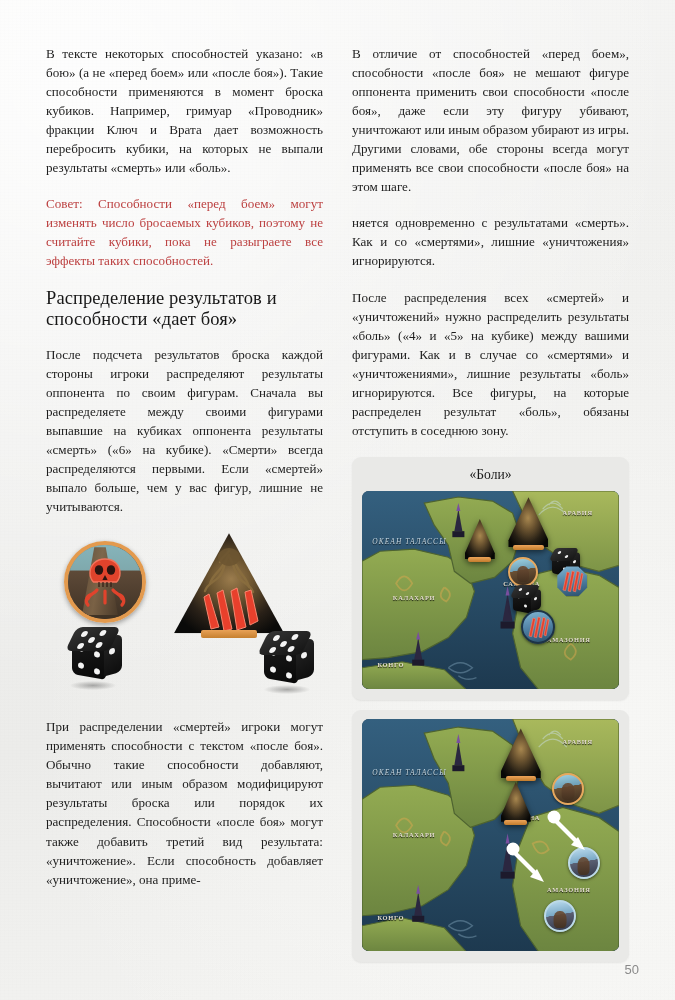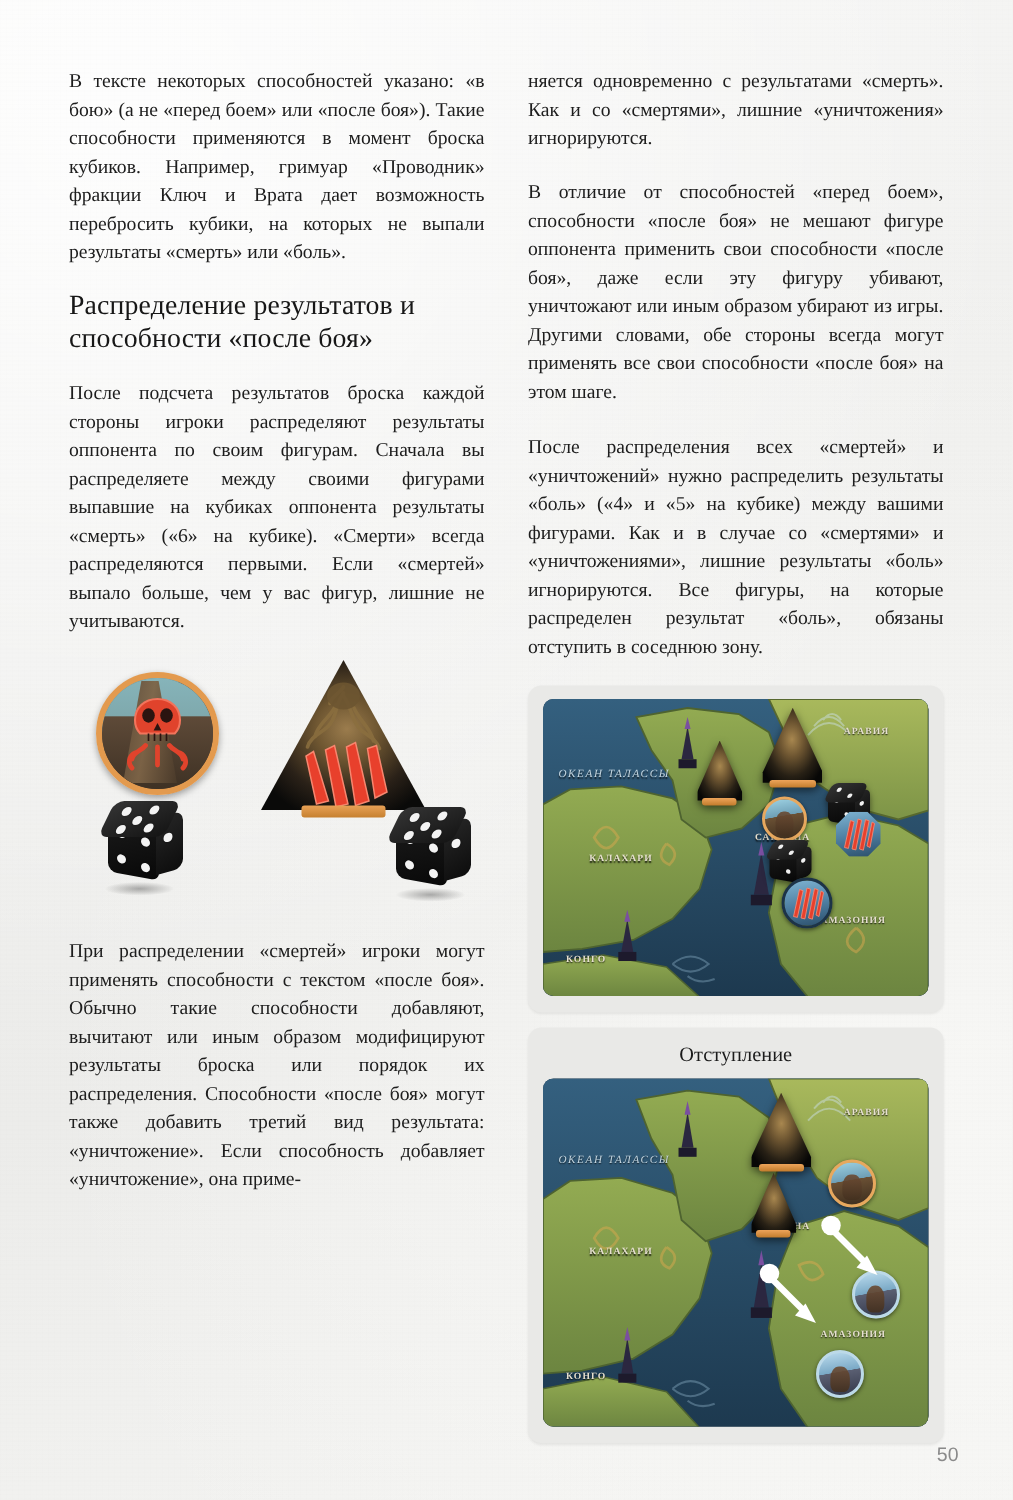--- a/index.html
+++ b/index.html
@@ -320,22 +320,23 @@
 <body>
 
 <div class="page">
 
   <div class="columns">
 
     <div class="col">
 
       <p class="body-text">В тексте некоторых способностей указано: «в бою» (а не «перед боем» или «после боя»). Такие способности применяются в момент броска кубиков. Например, гримуар «Проводник» фракции Ключ и Врата дает возможность перебросить кубики, на которых не выпали результаты «смерть» или «боль».</p>
 
-
-      <h2 class="section-heading">Распределение результатов и способности «после боя»</h2>
+      <p class="tip">Совет: Способности «перед боем» могут изменять число бросаемых кубиков, поэтому не считайте кубики, пока не разыграете все эффекты таких способностей.</p>
+
+      <h2 class="section-heading">Распределение результатов и способности «дает боя»</h2>
 
       <p class="body-text">После подсчета результатов броска каждой стороны игроки распределяют результаты оппонента по своим фигурам. Сначала вы распределяете между своими фигурами выпавшие на кубиках оппонента результаты «смерть» («6» на кубике). «Смерти» всегда распределяются первыми. Если «смертей» выпало больше, чем у вас фигур, лишние не учитываются.</p>
 
 
       <div class="token-figure">
 
         <div class="acolyte-token">
           <div class="scene"></div>
           <div class="monolith"></div>
           <svg viewBox="0 0 74 74">
@@ -417,27 +418,28 @@
             <span class="pip" style="left:28px; top:15px;"></span>
           </div>
         </div>
       </div>
 
       <p class="body-text">При распределении «смертей» игроки могут применять способности с текстом «после боя». Обычно такие способности добавляют, вычитают или иным образом модифицируют результаты броска или порядок их распределения. Способности «после боя» могут также добавить третий вид результата: «уничтожение». Если способность добавляет «уничтожение», она приме-</p>
     </div>
 
     <div class="col">
 
+      <p class="body-text">В отличие от способностей «перед боем», способности «после боя» не мешают фигуре оппонента применить свои способности «после боя», даже если эту фигуру убивают, уничтожают или иным образом убирают из игры. Другими словами, обе стороны всегда могут применять все свои способности «после боя» на этом шаге.</p>
+
       <p class="body-text">няется одновременно с результатами «смерть». Как и со «смертями», лишние «уничтожения» игнорируются.</p>
 
-      <p class="body-text">В отличие от способностей «перед боем», способности «после боя» не мешают фигуре оппонента применить свои способности «после боя», даже если эту фигуру убивают, уничтожают или иным образом убирают из игры. Другими словами, обе стороны всегда могут применять все свои способности «после боя» на этом шаге.</p>
-
       <p class="body-text">После распределения всех «смертей» и «уничтожений» нужно распределить результаты «боль» («4» и «5» на кубике) между вашими фигурами. Как и в случае со «смертями» и «уничтожениями», лишние результаты «боль» игнорируются. Все фигуры, на которые распределен результат «боль», обязаны отступить в соседнюю зону.</p>
 
       <div class="panel">
+        <div class="panel-caption">«Боли»</div>
 
         <div class="map">
           <svg viewBox="0 0 256 198" preserveAspectRatio="none">
             <defs>
               <linearGradient id="sea1" x1="0" y1="0" x2="0" y2="1">
                 <stop offset="0%" stop-color="#34607f"></stop>
                 <stop offset="100%" stop-color="#1d394f"></stop>
               </linearGradient>
               <linearGradient id="land1" x1="0" y1="0" x2="0" y2="1">
                 <stop offset="0%" stop-color="#93ab52"></stop>
@@ -557,21 +559,20 @@
                 <path d="M11 25 L15 5 L17.4 5.8 L13.6 25.6 Z"></path>
                 <path d="M16 25 L20 5.4 L22.4 6.2 L18.6 25.8 Z"></path>
                 <path d="M21 23 L24.4 7 L26 8 L23 24 Z"></path>
               </g>
             </svg>
           </div>
         </div>
       </div>
 
       <div class="panel">
-        <div class="panel-caption">Отступление</div>
 
         <div class="map tall">
           <svg viewBox="0 0 256 232" preserveAspectRatio="none">
             <rect width="256" height="232" fill="url(#sea1)"></rect>
             <path d="M0 80 L18 68 L52 66 L86 76 L104 90 L112 116 L104 146 L86 170 L60 186 L26 194 L0 196 Z" fill="url(#land1)" stroke="#4e6330" stroke-width="1.2"></path>
             <path d="M62 14 L96 8 L130 12 L150 26 L158 52 L150 82 L132 100 L108 108 L92 94 L86 64 L72 40 Z" fill="url(#land1)" stroke="#4e6330" stroke-width="1.2"></path>
             <path d="M150 0 L256 0 L256 86 L236 94 L206 84 L182 66 L166 40 Z" fill="url(#land2)" stroke="#57682f" stroke-width="1.2"></path>
             <path d="M168 98 L200 88 L236 98 L256 112 L256 232 L176 232 L158 206 L150 166 L156 128 Z" fill="url(#land1)" stroke="#4e6330" stroke-width="1.2"></path>
             <path d="M0 206 L40 198 L82 208 L104 232 L0 232 Z" fill="url(#land1)" stroke="#4e6330" stroke-width="1"></path>
             <g opacity=".5" fill="none" stroke="#d9a84f" stroke-width="1.8">

